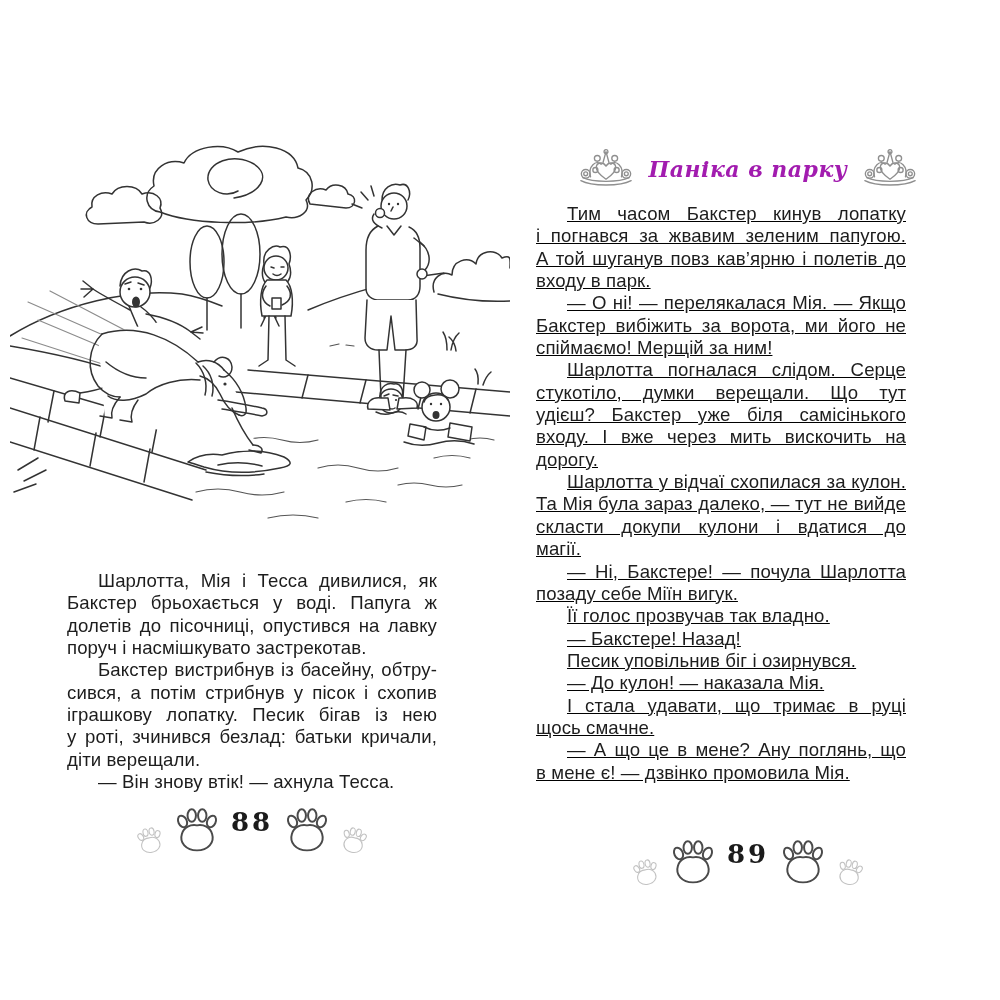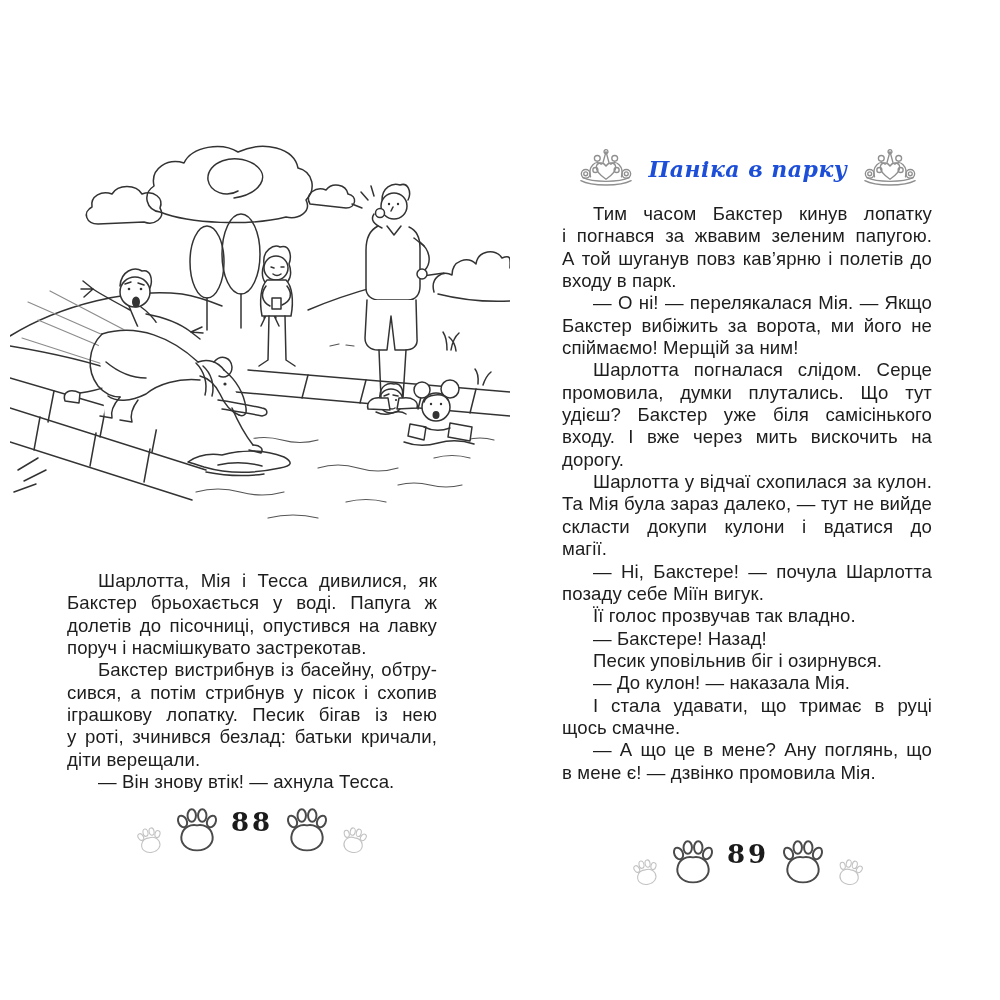--- a/index.html
+++ b/index.html
@@ -3,36 +3,36 @@
 <meta charset="utf-8">
 <style>
   html,body { margin:0; padding:0; }
   .book {
     position:relative; width:1000px; height:1000px;
     background:#ffffff; overflow:hidden;
     font-family:"Liberation Sans", sans-serif;
   }
   .text-col { position:absolute; width:370px; }
   .col-left  { left:67px;  top:570px; }
-  .col-right { left:562px; top:203px; }
+  .col-right { left:536px; top:203px;text-decoration:underline; }
   .pg-line {
     font-size:18.6px; line-height:22.35px; color:#1d1d1d;
     text-align:justify; text-align-last:justify;
     white-space:normal; letter-spacing:0.1px;
   }
   .pg-line.last { text-align-last:left; }
   .pg-line.ind  { text-indent:31px; }
 
   .chapter-header {
     position:absolute; left:563px; top:144px; width:370px; height:50px;
     display:flex; align-items:center; justify-content:center; gap:13px;
   }
   .chapter-title {
     font-family:"DejaVu Serif", serif; font-style:italic; font-weight:600;
-    font-size:22px; color:#1d4ed8; letter-spacing:0.5px; white-space:nowrap;
+    font-size:22px; color:#a21caf; letter-spacing:0.5px; white-space:nowrap;
   }
   .tiara { width:58px; height:40px; flex:0 0 auto; }
 
   .footer {
     position:absolute; top:800px; width:370px; height:60px;
     display:flex; align-items:center; justify-content:center; gap:12px;
   }
   .footer-left  { left:67px; }
   .footer-right { left:563px;margin-top:32px; }
   .page-num {
@@ -252,21 +252,21 @@
 
   <div class="text-col col-right">
     <div class="pg-line ind">Тим часом Бакстер кинув лопатку</div>
     <div class="pg-line">і погнався за жвавим зеленим папугою.</div>
     <div class="pg-line">А той шуганув повз кав’ярню і полетів до</div>
     <div class="pg-line last">входу в парк.</div>
     <div class="pg-line ind">— О ні! — перелякалася Мія. — Якщо</div>
     <div class="pg-line">Бакстер вибіжить за ворота, ми його не</div>
     <div class="pg-line last">спіймаємо! Мерщій за ним!</div>
     <div class="pg-line ind">Шарлотта погналася слідом. Серце</div>
-    <div class="pg-line">промовила, думки плутались. Що тут</div>
+    <div class="pg-line">стукотіло, думки верещали. Що тут</div>
     <div class="pg-line">удієш? Бакстер уже біля самісінького</div>
     <div class="pg-line">входу. І вже через мить вискочить на</div>
     <div class="pg-line last">дорогу.</div>
     <div class="pg-line ind">Шарлотта у відчаї схопилася за кулон.</div>
     <div class="pg-line">Та Мія була зараз далеко, — тут не вийде</div>
     <div class="pg-line">скласти докупи кулони і вдатися до</div>
     <div class="pg-line last">магії.</div>
     <div class="pg-line ind">— Ні, Бакстере! — почула Шарлотта</div>
     <div class="pg-line last">позаду себе Міїн вигук.</div>
     <div class="pg-line ind last">Її голос прозвучав так владно.</div>

